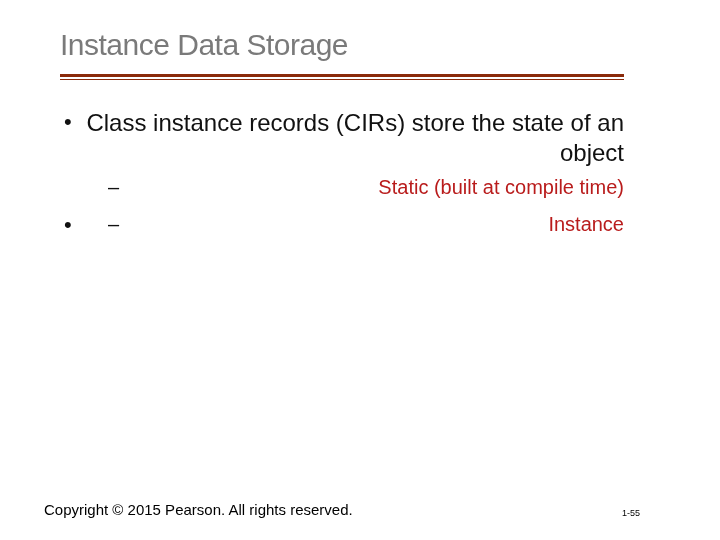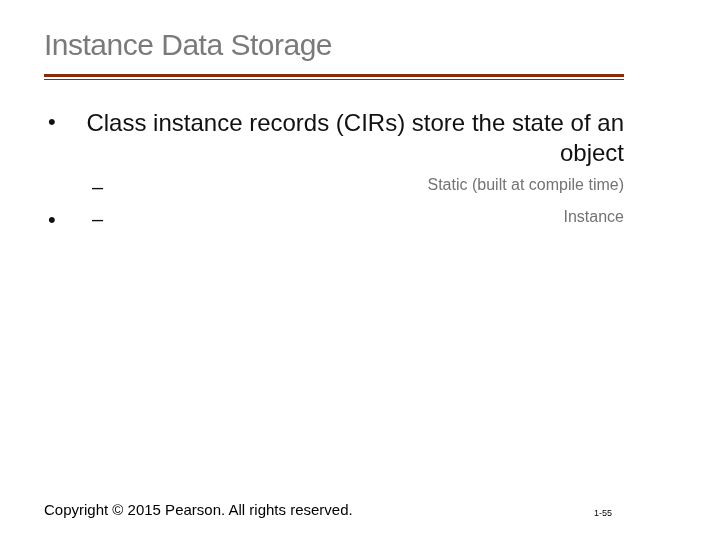--- a/index.html
+++ b/index.html
@@ -10,21 +10,21 @@
     background: #ffffff;
     font-family: "Verdana", "Segoe UI", Arial, sans-serif;
     color: #000000;
     overflow: hidden;
   }
   .slide {
     position: relative;
     width: 668px;
     height: 540px;
     box-sizing: border-box;
-    padding: 28px 44px 0 44px;
+    padding: 28px 44px 0 60px;
   }
   .title {
     font-size: 30px;
     font-weight: 400;
     color: #7a7a7a;
     letter-spacing: -0.5px;
     margin-bottom: 12px;
   }
   .rule1 {
     height: 3px;
@@ -62,44 +62,44 @@
     color: #111;
   }
   ul.l2 {
     list-style: none;
     margin: 6px 0 10px 0;
     padding: 0;
   }
   ul.l2 > li {
     position: relative;
     padding-left: 42px;
-    font-size: 16px;
+    font-size: 20px;
     line-height: 1.35;
-    color: #737373;
+    color: #b91c1c;
     margin-bottom: 2px;
   }
   ul.l2 > li::before {
     content: "–";
     position: absolute;
     left: 22px;
     top: 0;
     font-size: 20px;
     color: #111;
   }
   .footer {
     position: absolute;
     left: 44px;
     bottom: 22px;
     font-size: 15px;
     color: #000;
     font-family: Arial, sans-serif;
   }
   .pagenum {
     position: absolute;
-    right: 56px;
+    right: 28px;
     bottom: 22px;
     font-size: 9px;
     color: #000;
     font-family: Arial, sans-serif;
   }
 </style>
 </head>
 <body>
 
 <div class="slide">

